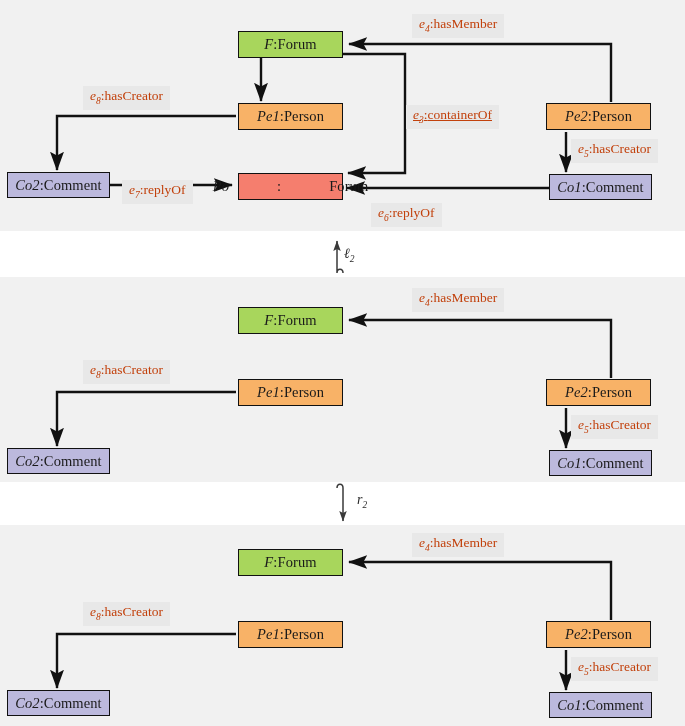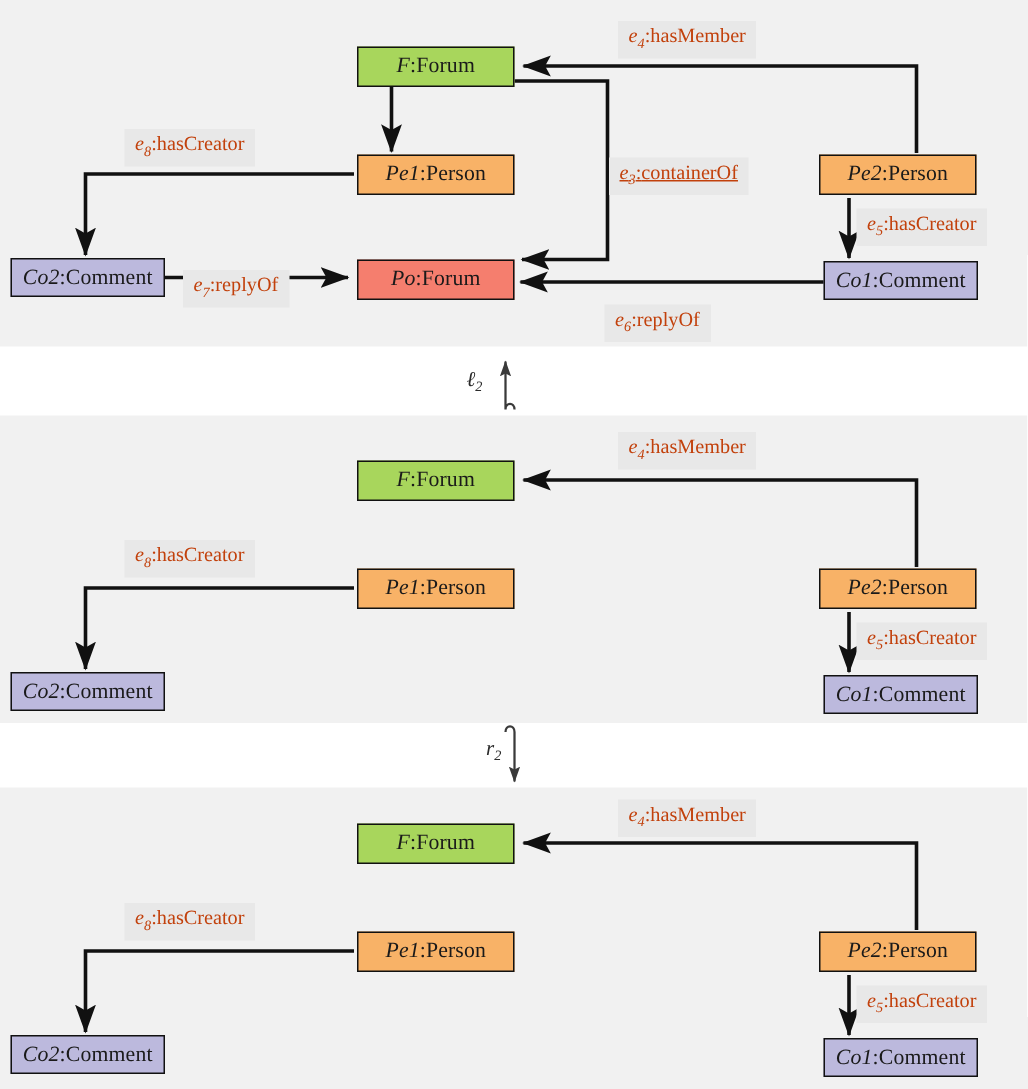--- a/index.html
+++ b/index.html
@@ -20,21 +20,21 @@
   .n-forum{background:#a8d65c;}
   .n-person{background:#f8b267;text-align:right;}
   .n-post{background:#f57e6e;}
   .n-comment{background:#bcb9dd;text-align:right;}
   .elabel{position:absolute;background:#e8e8e8;color:#c2410c;
           font-size:13.5px;line-height:1;padding:3px 7px 4px 7px;
           white-space:nowrap;}
   .elabel .ev{font-style:italic;}
   .elabel .ev sub{font-style:italic;font-size:9.5px;}
   .morph{position:absolute;font-size:14px;color:#2a2a2a;font-style:italic;
-         white-space:nowrap;}
+         white-space:nowrap;margin-left:33px;}
   .morph sub{font-size:9.5px;font-style:italic;}
 </style>
 </head>
 <body>
 
 <div class="canvas">
 
   <div class="panel" id="panel-top"></div>
   <div class="panel" id="panel-mid"></div>
   <div class="panel" id="panel-bot"></div>
@@ -97,21 +97,21 @@
       <span>:</span>
       <span>Person</span>
   </div>
 
   <div class="node n-person" style="left:546px;top:103px;width:105px;height:27px;">
     <span class="nid">Pe2</span>
       <span>:</span>
       <span>Person</span>
   </div>
 
-  <div class="node n-post" style="left:238px;top:173px;width:105px;height:27px;">
+  <div class="node n-post" style="left:238px;top:173px;width:105px;height:27px;gap:48px;">
     <span class="nid">Po</span>
       <span>:</span>
       <span>Forum</span>
   </div>
 
   <div class="node n-comment" style="left:549px;top:174px;width:103px;height:26px;">
     <span class="nid">Co1</span>
       <span>:</span>
       <span>Comment</span>
   </div>
@@ -136,21 +136,21 @@
   </div>
 
   <div class="elabel" style="left:571px;top:139px;">
     <span class="ev">e<sub>5</sub></span><span>:</span><span>hasCreator</span>
   </div>
 
   <div class="elabel" style="left:122px;top:180px;">
     <span class="ev">e<sub>7</sub></span><span>:</span><span>replyOf</span>
   </div>
 
-  <div class="elabel" style="left:403px;top:203px;text-align:center;">
+  <div class="elabel" style="left:371px;top:203px;text-align:center;">
     <span class="ev">e<sub>6</sub></span><span>:</span><span>replyOf</span>
   </div>
 
   <div class="morph" style="left:311px;top:246px;">
     <span>ℓ</span><sub>2</sub>
   </div>
 
   <div class="node n-forum" style="left:238px;top:307px;width:105px;height:27px;">
     <span class="nid">F</span>
       <span>:</span>

